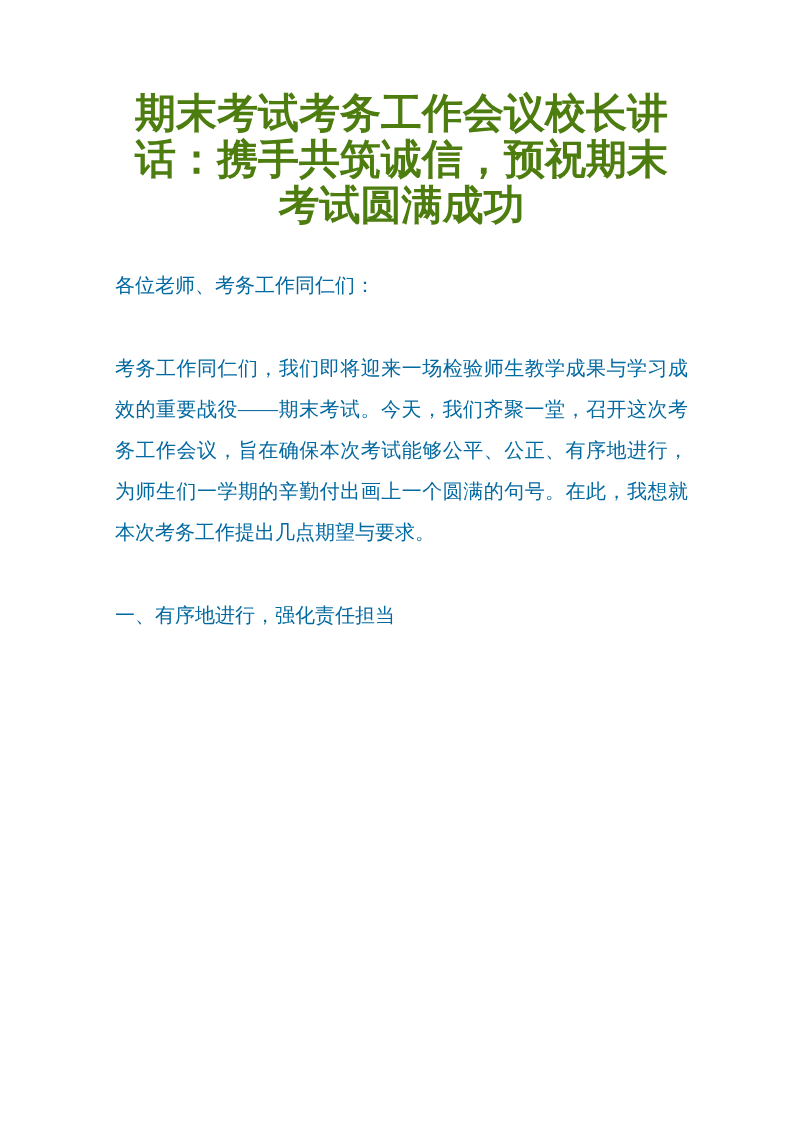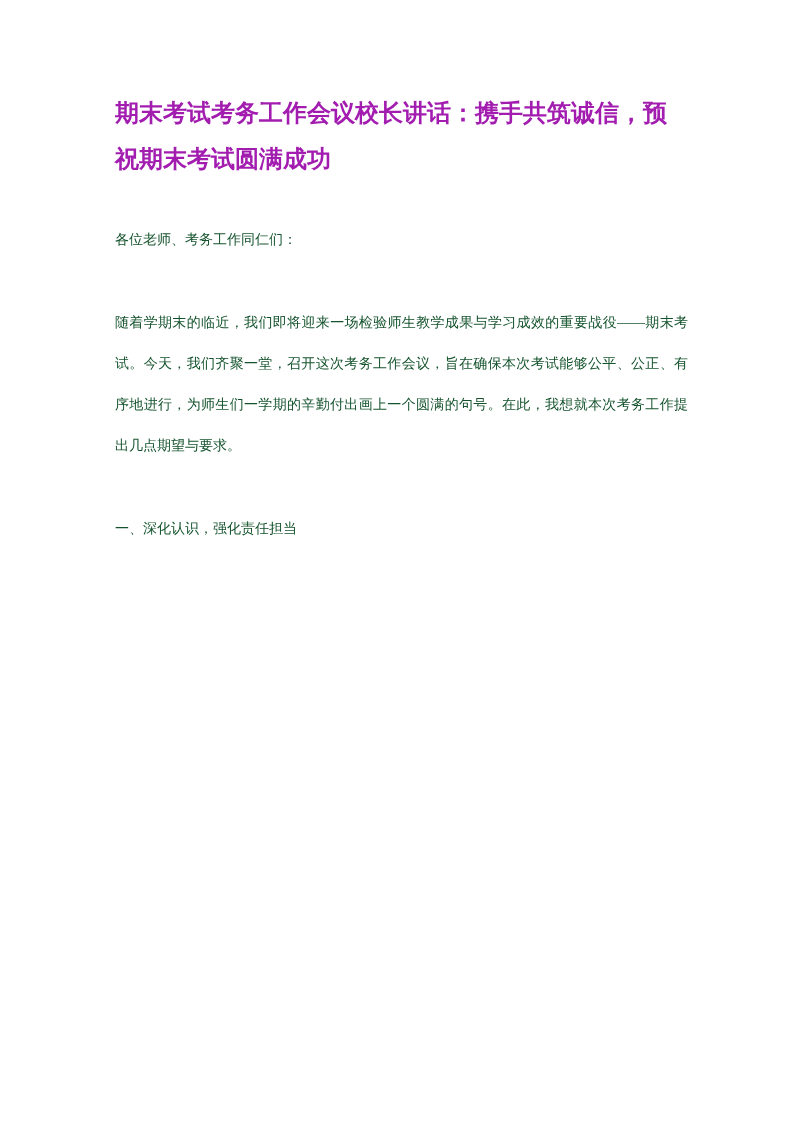--- a/index.html
+++ b/index.html
@@ -13,30 +13,31 @@
     height: 1122px;
     margin: 0 auto;
     background: #ffffff;
     box-sizing: border-box;
     padding: 90px 105px 0 115px;
     overflow: hidden;
     font-family: "Liberation Serif", "DejaVu Serif", serif;
   }
   .doc-title {
     margin: 0;
-    color: #a21caf;
-    font-size: 24px;
+    color: #4d7c0f;
+    font-size: 41px;
     line-height: 46px;
     font-weight: 700;
+    text-align: center;
     letter-spacing: 0;
   }
   .doc-body {
     margin-top: 37px;
-    color: #14532d;
-    font-size: 14px;
+    color: #0369a1;
+    font-size: 20px;
     line-height: 41px;
   }
   .para {
     margin: 0 0 42px 0;
     text-align: justify;
     text-justify: inter-ideograph;
   }
   .para.greeting,
   .para.heading {
     text-align: left;
@@ -45,16 +46,16 @@
     margin-bottom: 0;
   }
 </style>
 </head>
 <body>
 
 <div class="page">
   <h1 class="doc-title">期末考试考务工作会议校长讲话：携手共筑诚信，预祝期末考试圆满成功</h1>
   <div class="doc-body">
       <p class="para greeting">各位老师、考务工作同仁们：</p>
-      <p class="para body">随着学期末的临近，我们即将迎来一场检验师生教学成果与学习成效的重要战役——期末考试。今天，我们齐聚一堂，召开这次考务工作会议，旨在确保本次考试能够公平、公正、有序地进行，为师生们一学期的辛勤付出画上一个圆满的句号。在此，我想就本次考务工作提出几点期望与要求。</p>
-      <p class="para heading">一、深化认识，强化责任担当</p>
+      <p class="para body">考务工作同仁们，我们即将迎来一场检验师生教学成果与学习成效的重要战役——期末考试。今天，我们齐聚一堂，召开这次考务工作会议，旨在确保本次考试能够公平、公正、有序地进行，为师生们一学期的辛勤付出画上一个圆满的句号。在此，我想就本次考务工作提出几点期望与要求。</p>
+      <p class="para heading">一、有序地进行，强化责任担当</p>
     </div>
 </div>
 
 </body></html>

